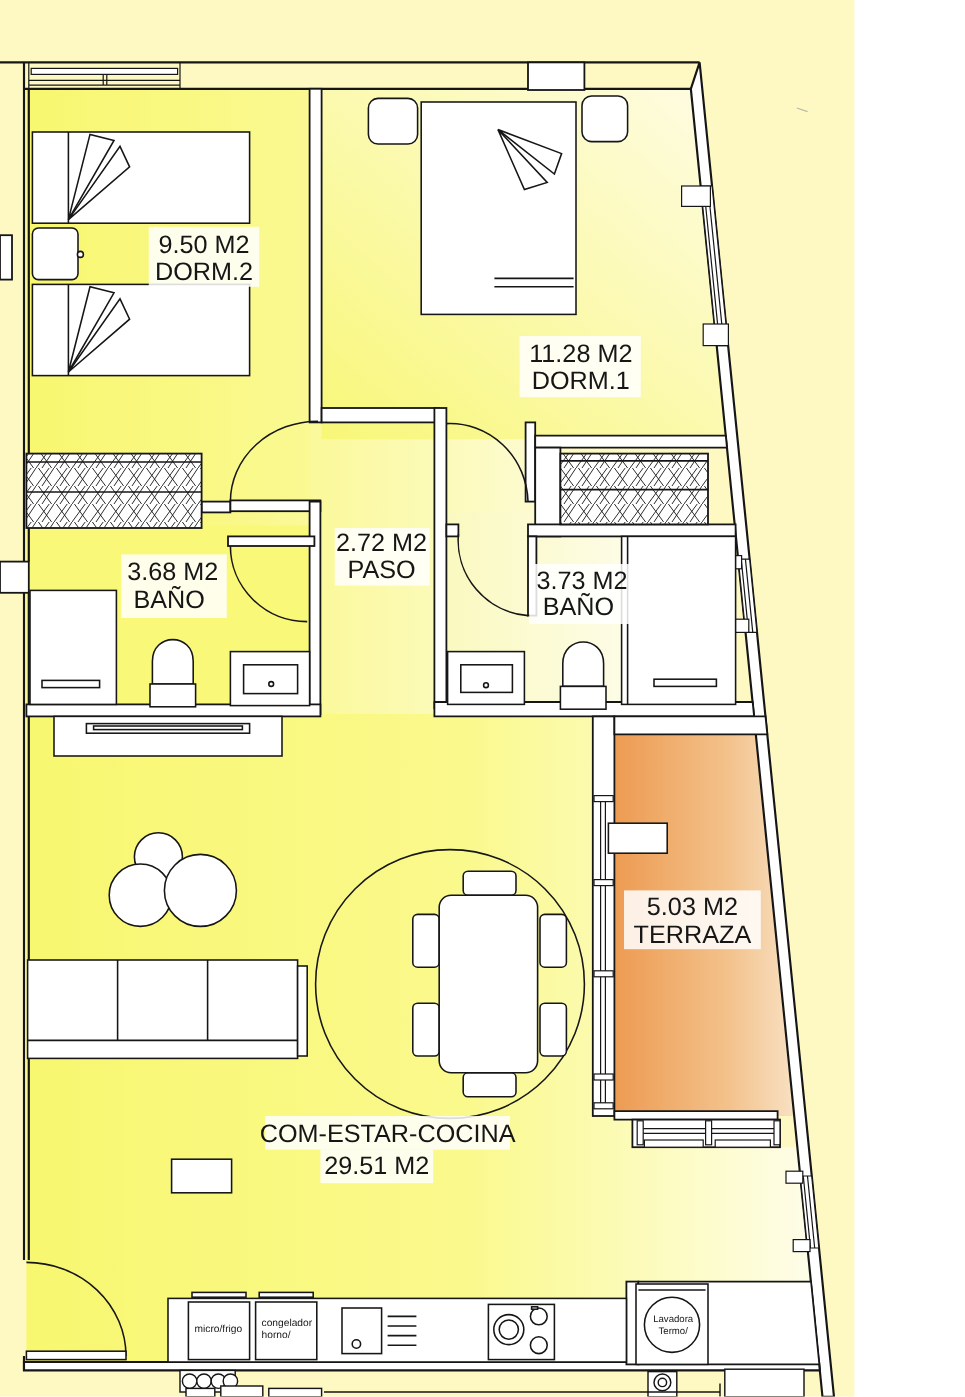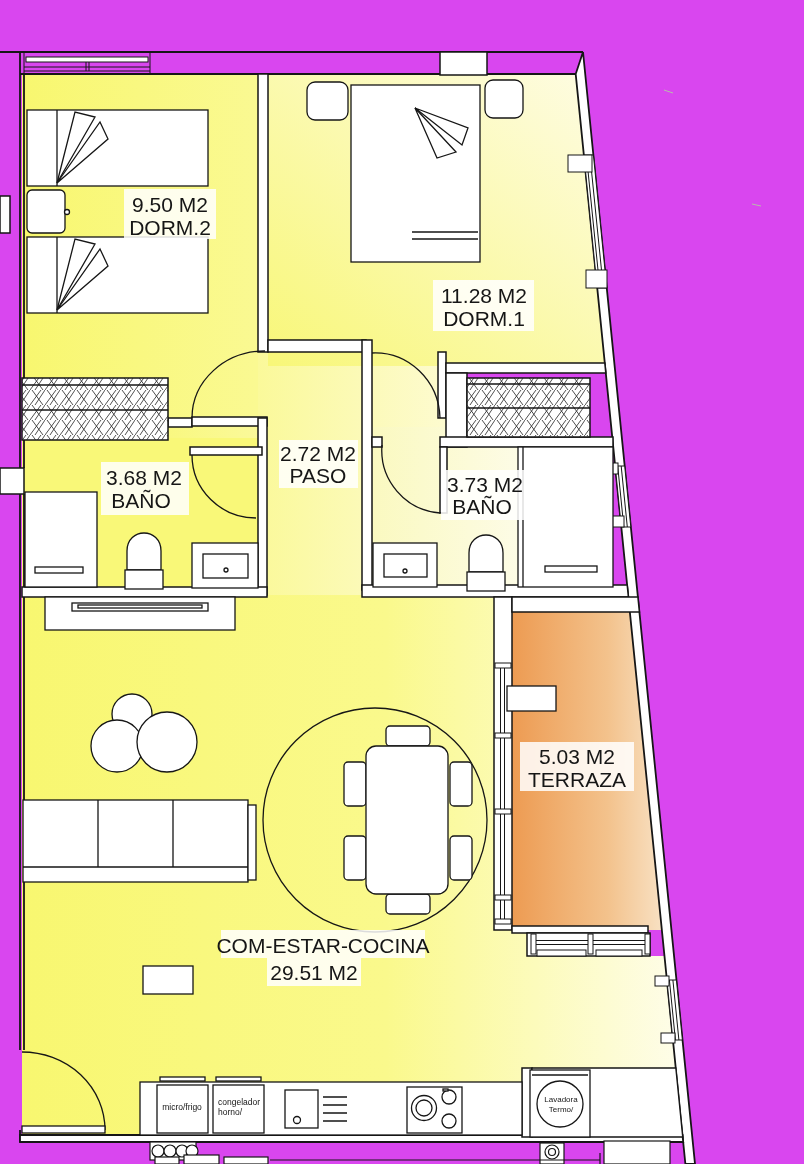--- a/index.html
+++ b/index.html
@@ -1,16 +1,16 @@
 <!DOCTYPE html>
 <html><head>
 <meta charset="utf-8">
 <style>
   html,body{margin:0;padding:0;background:#ffffff;}
-  .stage{width:804px;height:1164px;position:relative;background:#d946ef;overflow:hidden;}
+  .stage{width:712px;height:1164px;position:relative;background:#fef9c3;overflow:hidden;}
   svg{display:block;}
   text{font-family:"Liberation Sans","DejaVu Sans",sans-serif;fill:#161616;}
   .roomlbl{font-size:21px;}
   .tinylbl{font-size:8.5px;}
   .microlbl{font-size:8px;}
 </style>
 </head>
 <body>
 
 <div class="stage">

